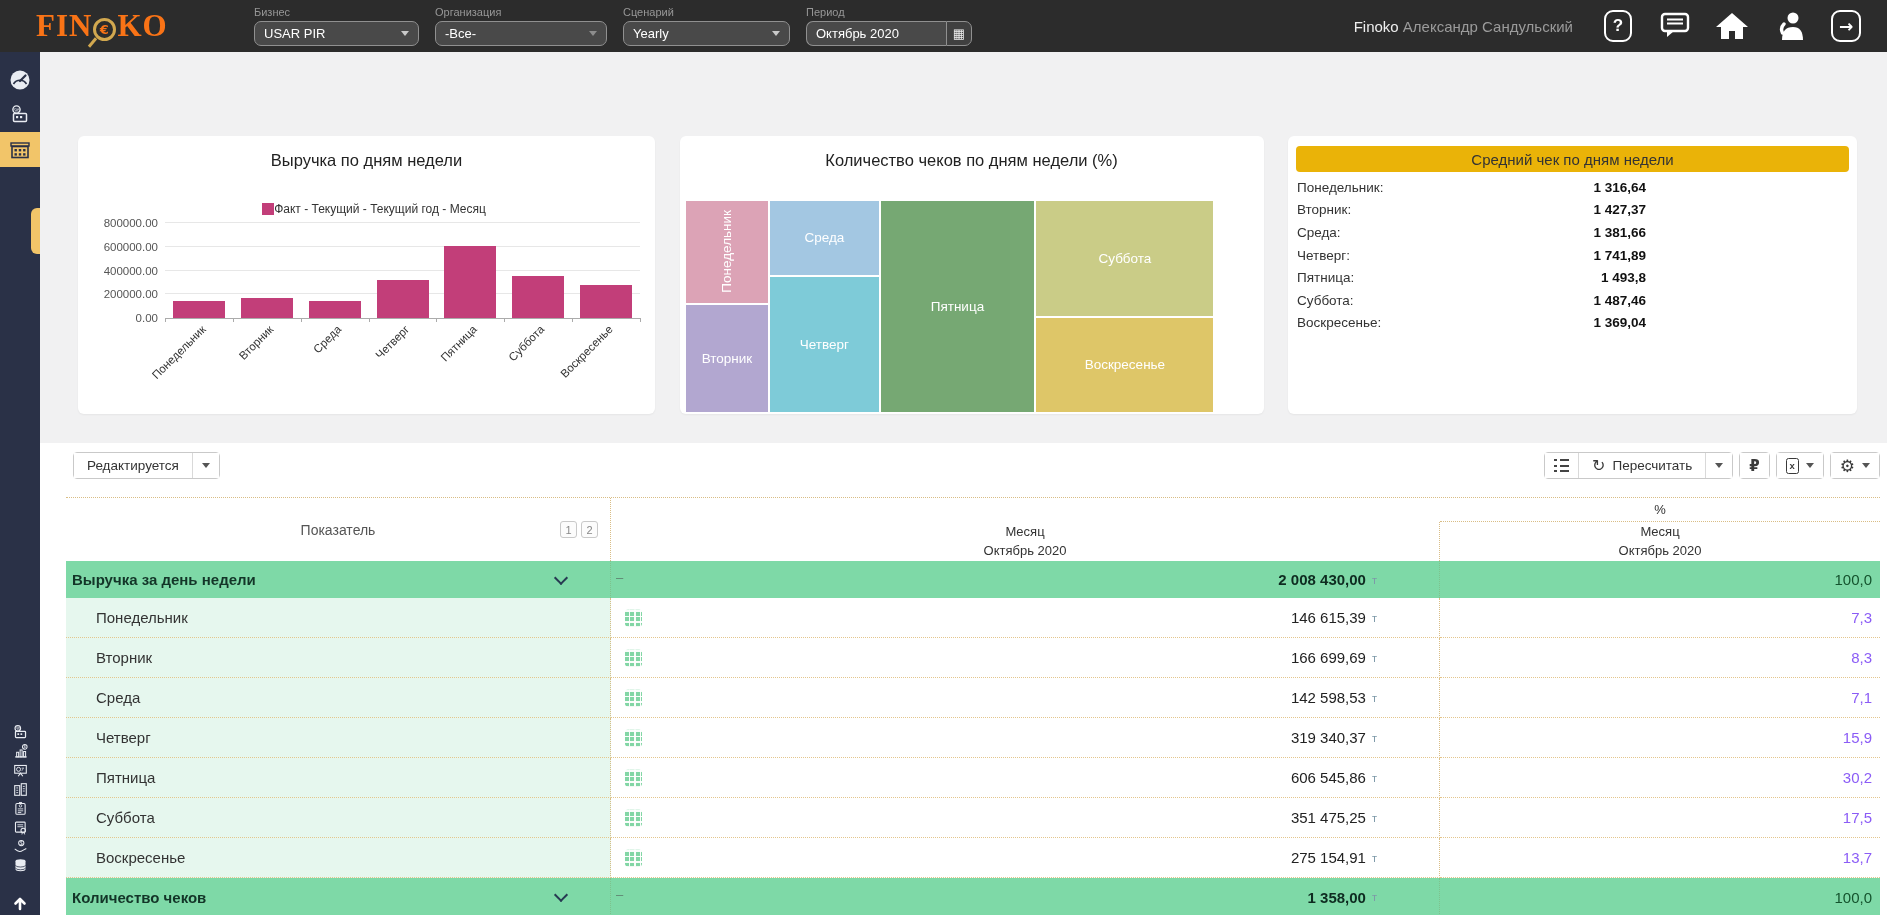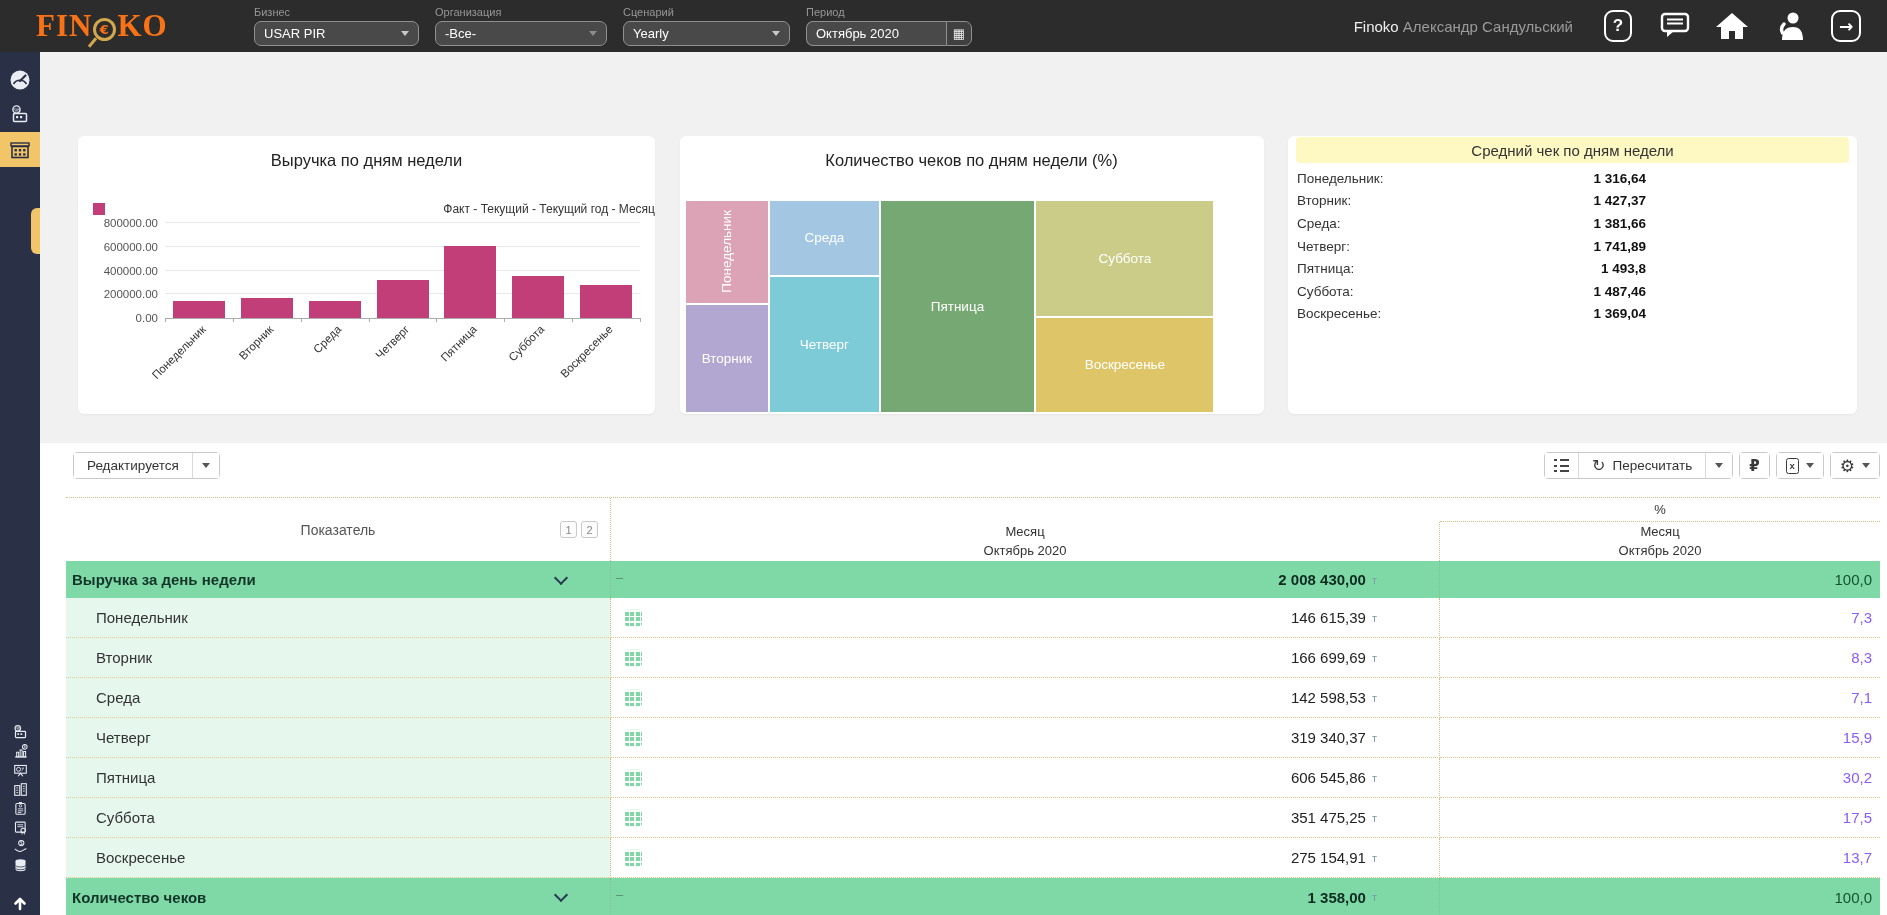--- a/index.html
+++ b/index.html
@@ -41,39 +41,39 @@
   .content { position:absolute; left:40px; top:52px; width:1847px; height:863px; }
   .title-row { display:flex; justify-content:space-between; align-items:baseline; padding:15px 32px 0 18px; }
   .page-title, .page-subtitle { font-size:30px; font-weight:400; color:#b4b4b7; }
 
   .cards { position:absolute; top:84px; left:38px; width:1779px; height:278px; display:flex; justify-content:space-between; }
   .card { background:#fff; border-radius:6px; position:relative; box-shadow:0 1px 2px rgba(0,0,0,.05); }
   .card1 { width:577px; } .card2 { width:584px; } .card3 { width:569px; }
   .card-title { text-align:center; font-size:16.5px; color:#222; padding-top:15px; font-weight:400; }
 
   
-  .legend { position:absolute; top:66px; left:0; right:0; display:flex; justify-content:space-between; align-items:center; font-size:12px; color:#333;padding-left:15px; }
+  .legend { position:absolute; top:66px; left:0; right:0; display:flex; justify-content:center; align-items:center; font-size:12px; color:#333;padding-left:15px; }
   .legend-sq { width:12px; height:12px; }
   .plot-row { position:absolute; top:88px; left:10px; right:15px; display:flex; }
   .ylabels { width:77px; position:relative; height:95px; }
   .ytick { position:absolute; right:7px; font-size:11.5px; color:#555; }
   .plot { flex:1; position:relative; height:95px; border-bottom:1px solid #ababab; }
   .gridline { position:absolute; left:0; right:0; height:1px; background:#e7e7e7; }
   .bar { position:absolute; bottom:0; width:52px; transform:translateX(-50%); }
   .xtick { position:absolute; top:100%; width:1px; height:4px; background:#ababab; }
   .xlwrap { position:absolute; top:calc(100% + 5px); width:0; }
   .xlwrap i { position:absolute; right:0; top:0; font-style:normal; white-space:nowrap; font-size:11.5px; color:#333; transform:rotate(-45deg); transform-origin:100% 0; }
 
   
   .treemap { position:absolute; left:5px; top:64px; width:530px; height:213px; background:#fff; }
   .tile { position:absolute; border:1.5px solid #fff; display:flex; align-items:center; justify-content:center; color:#fff; font-size:13.5px; }
   .tile.vert span { writing-mode:vertical-rl; transform:rotate(180deg); }
 
   
-  .avg-head { margin:1px 8px 0; height:26px; background:#fef9c3; border-radius:4px; display:flex; align-items:center; justify-content:center; font-size:15px; color:#333; }
+  .avg-head { margin:10px 8px 0; height:26px; background:#eab308; border-radius:4px; display:flex; align-items:center; justify-content:center; font-size:15px; color:#333; }
   .avg-rows { padding:4px 7px 0 9px; }
   .avg-row { height:22.6px; position:relative; font-size:13.5px; color:#333; display:flex; align-items:center; }
   .avg-val { position:absolute; right:204px; font-weight:bold; color:#111; font-size:13.5px; }
 
   
   .panel { position:absolute; top:391px; left:0; width:1847px; height:472px; background:#fff; }
   .toolbar { position:relative; padding:9px 7px 0 33px; height:36px; display:flex; }
   .btn-group { display:flex; border:1px solid #c9c9c9; border-radius:4px; background:#fff; height:27px; align-items:stretch; }
   .btn { padding:0 13px; font-size:13.5px; color:#333; display:flex; align-items:center; gap:7px; border-right:1px solid #d9d9d9; cursor:pointer; background:#fff; }
   .btn:last-child { border-right:none; }

